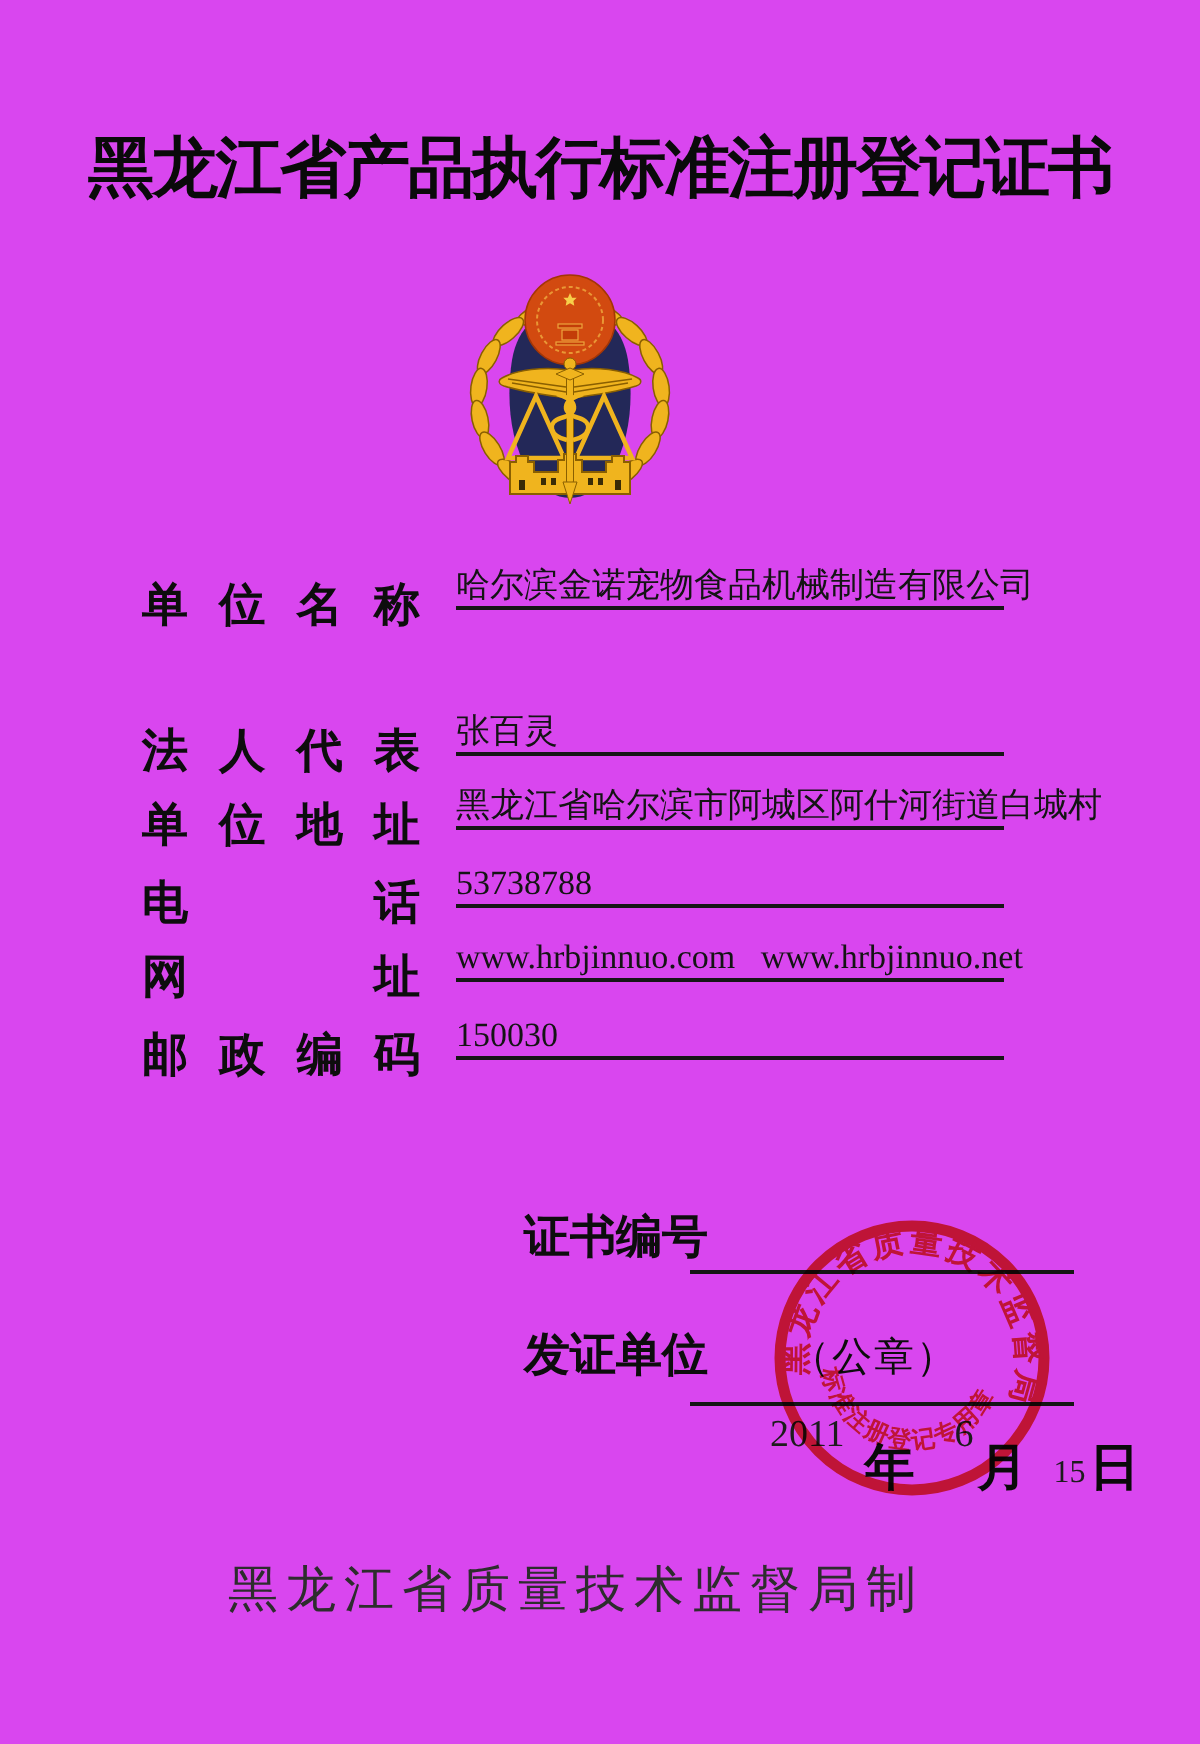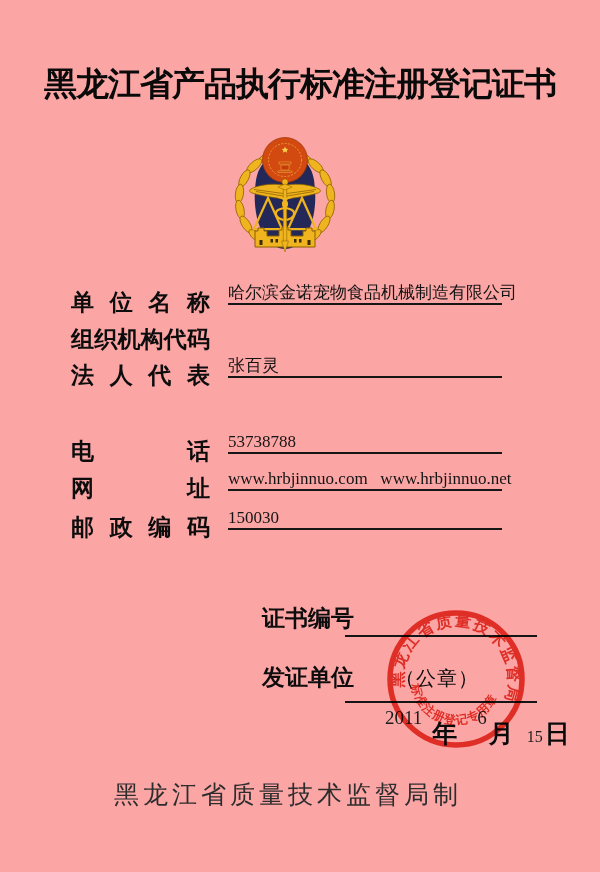--- a/index.html
+++ b/index.html
@@ -1,20 +1,20 @@
 <!DOCTYPE html>
 <html><head>
 <meta charset="utf-8">
 <style>
   html,body{margin:0;padding:0;background:#e9e9e9;}
   .page{
     position:relative;
     width:600px;height:872px;
     margin:0 auto;
-    background:#fca5a5;
+    background:#d946ef;
     font-family:"Liberation Serif","DejaVu Serif",serif;
     color:#111;
     overflow:hidden;
   }
   
   .title{
     position:absolute;top:62px;left:0;width:600px;
     margin:0;text-align:center;
     font-size:33px;font-weight:800;letter-spacing:-1px;
     white-space:nowrap;color:#0a0a0a;
@@ -146,25 +146,28 @@
         <polygon points="99,208 113,208 106,230" fill="#f0b41e" stroke="#8a5f00" stroke-width="1"></polygon>
       </g>
     </svg>
   </div>
 
   <div class="row" style="top:287px">
     <div class="lbl">单位名称</div>
     <div class="val val--cn16">哈尔滨金诺宠物食品机械制造有限公司</div>
   </div>
   <div class="row" style="top:324px">
-    <div class="lbl">组织机构代码</div>
   </div>
   <div class="row" style="top:360px">
     <div class="lbl">法人代表</div>
     <div class="val">张百灵</div>
+  </div>
+  <div class="row" style="top:397px">
+    <div class="lbl">单位地址</div>
+    <div class="val val--cn14">黑龙江省哈尔滨市阿城区阿什河街道白城村</div>
   </div>
   <div class="row" style="top:436px">
     <div class="lbl">电话</div>
     <div class="val">53738788</div>
   </div>
   <div class="row" style="top:473px">
     <div class="lbl">网址</div>
     <div class="val val--url">www.hrbjinnuo.com   www.hrbjinnuo.net</div>
   </div>
   <div class="row" style="top:512px">

